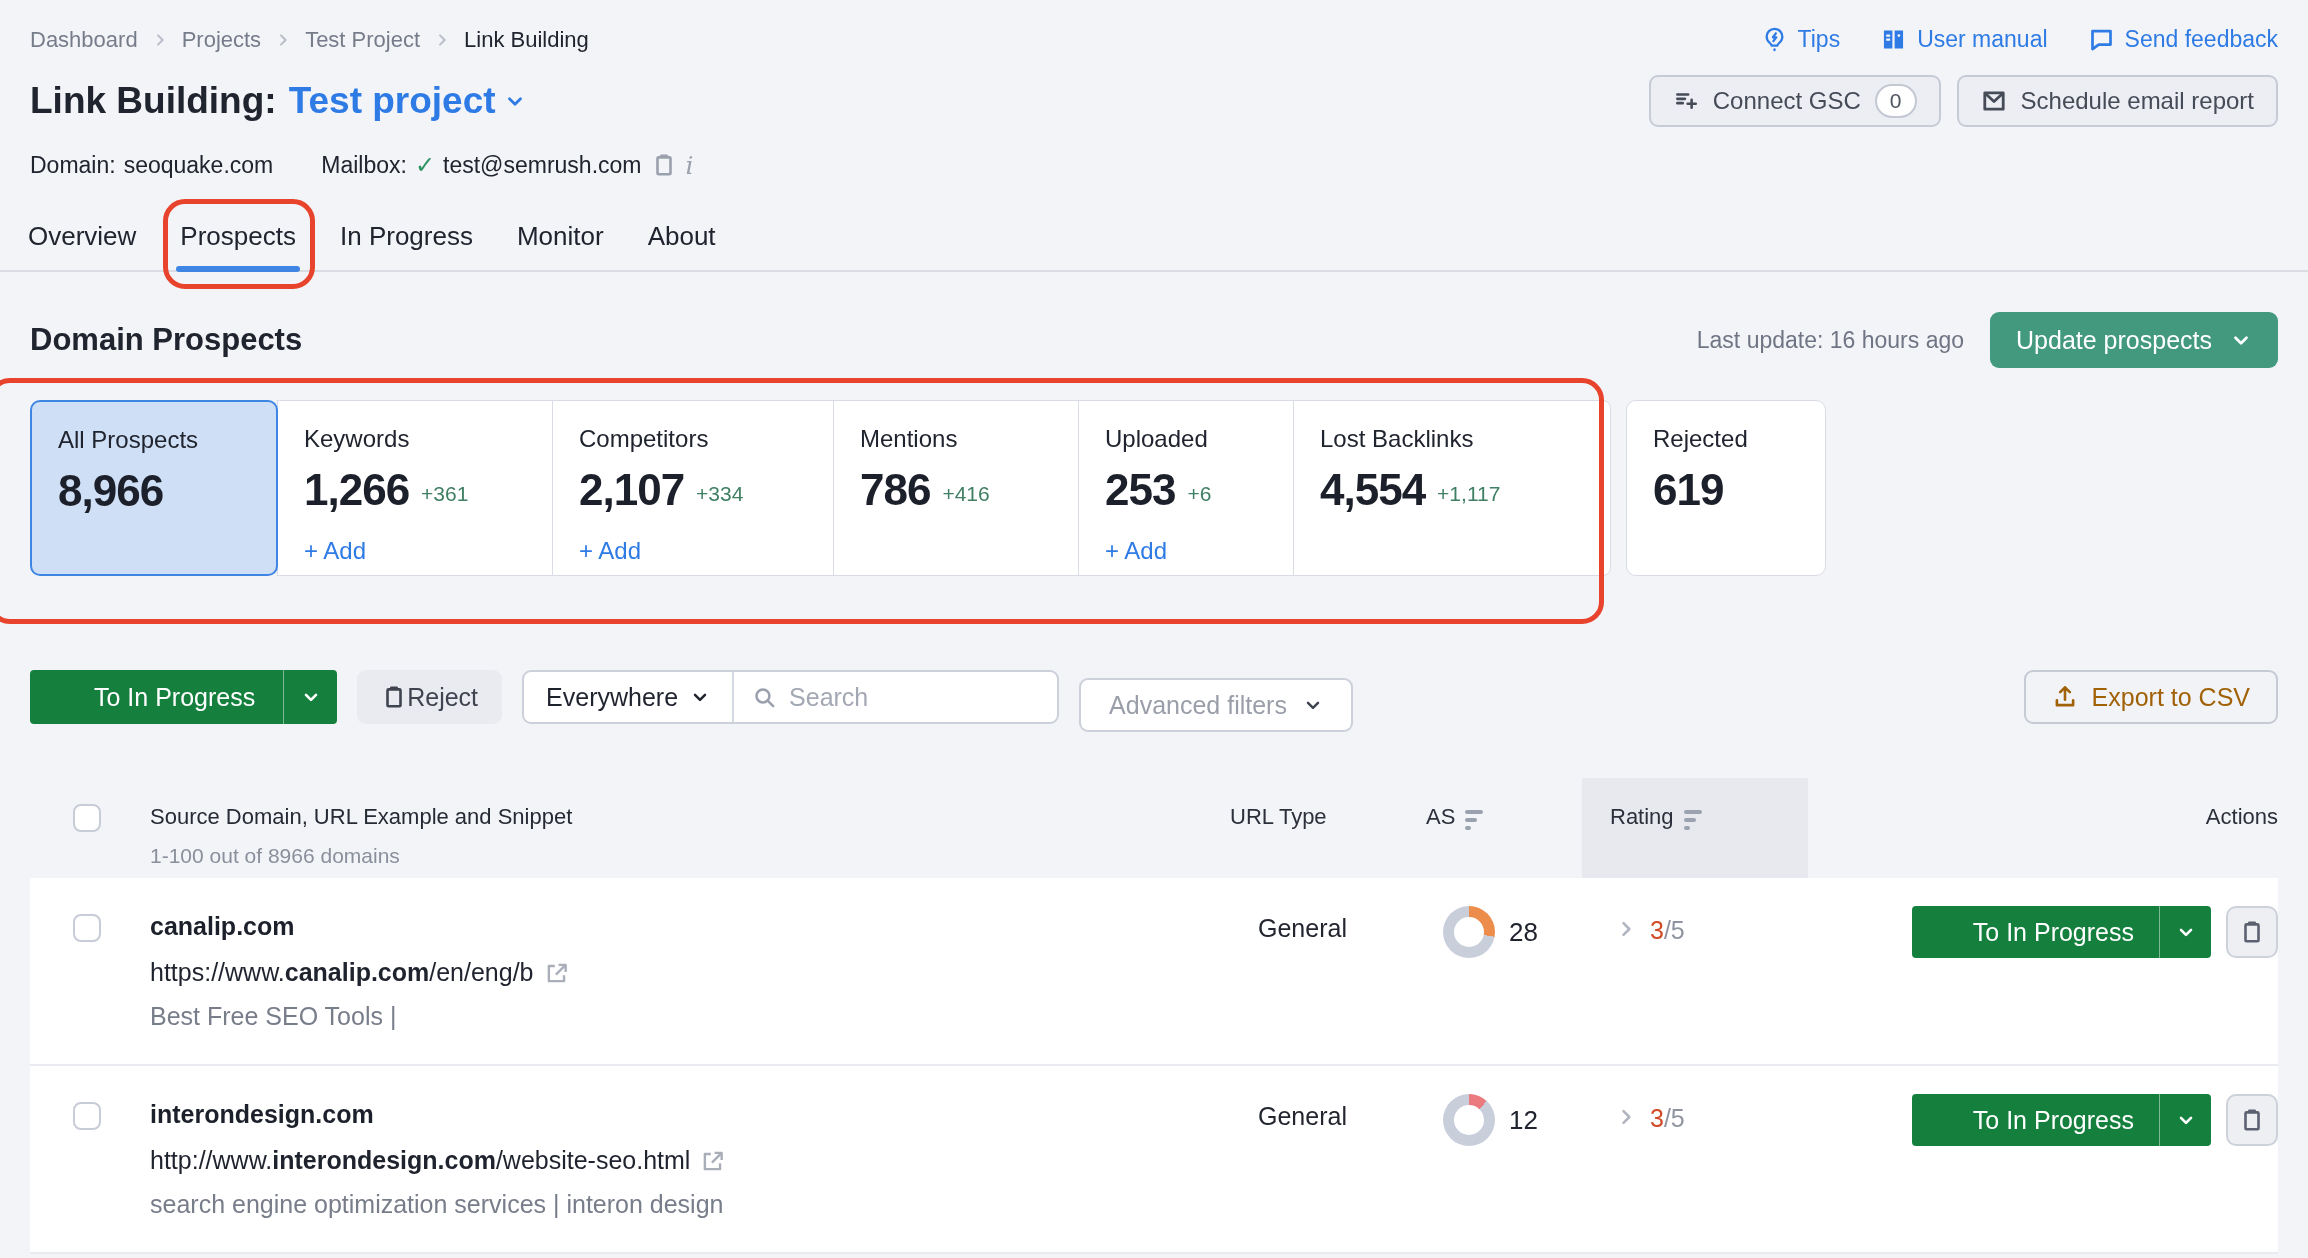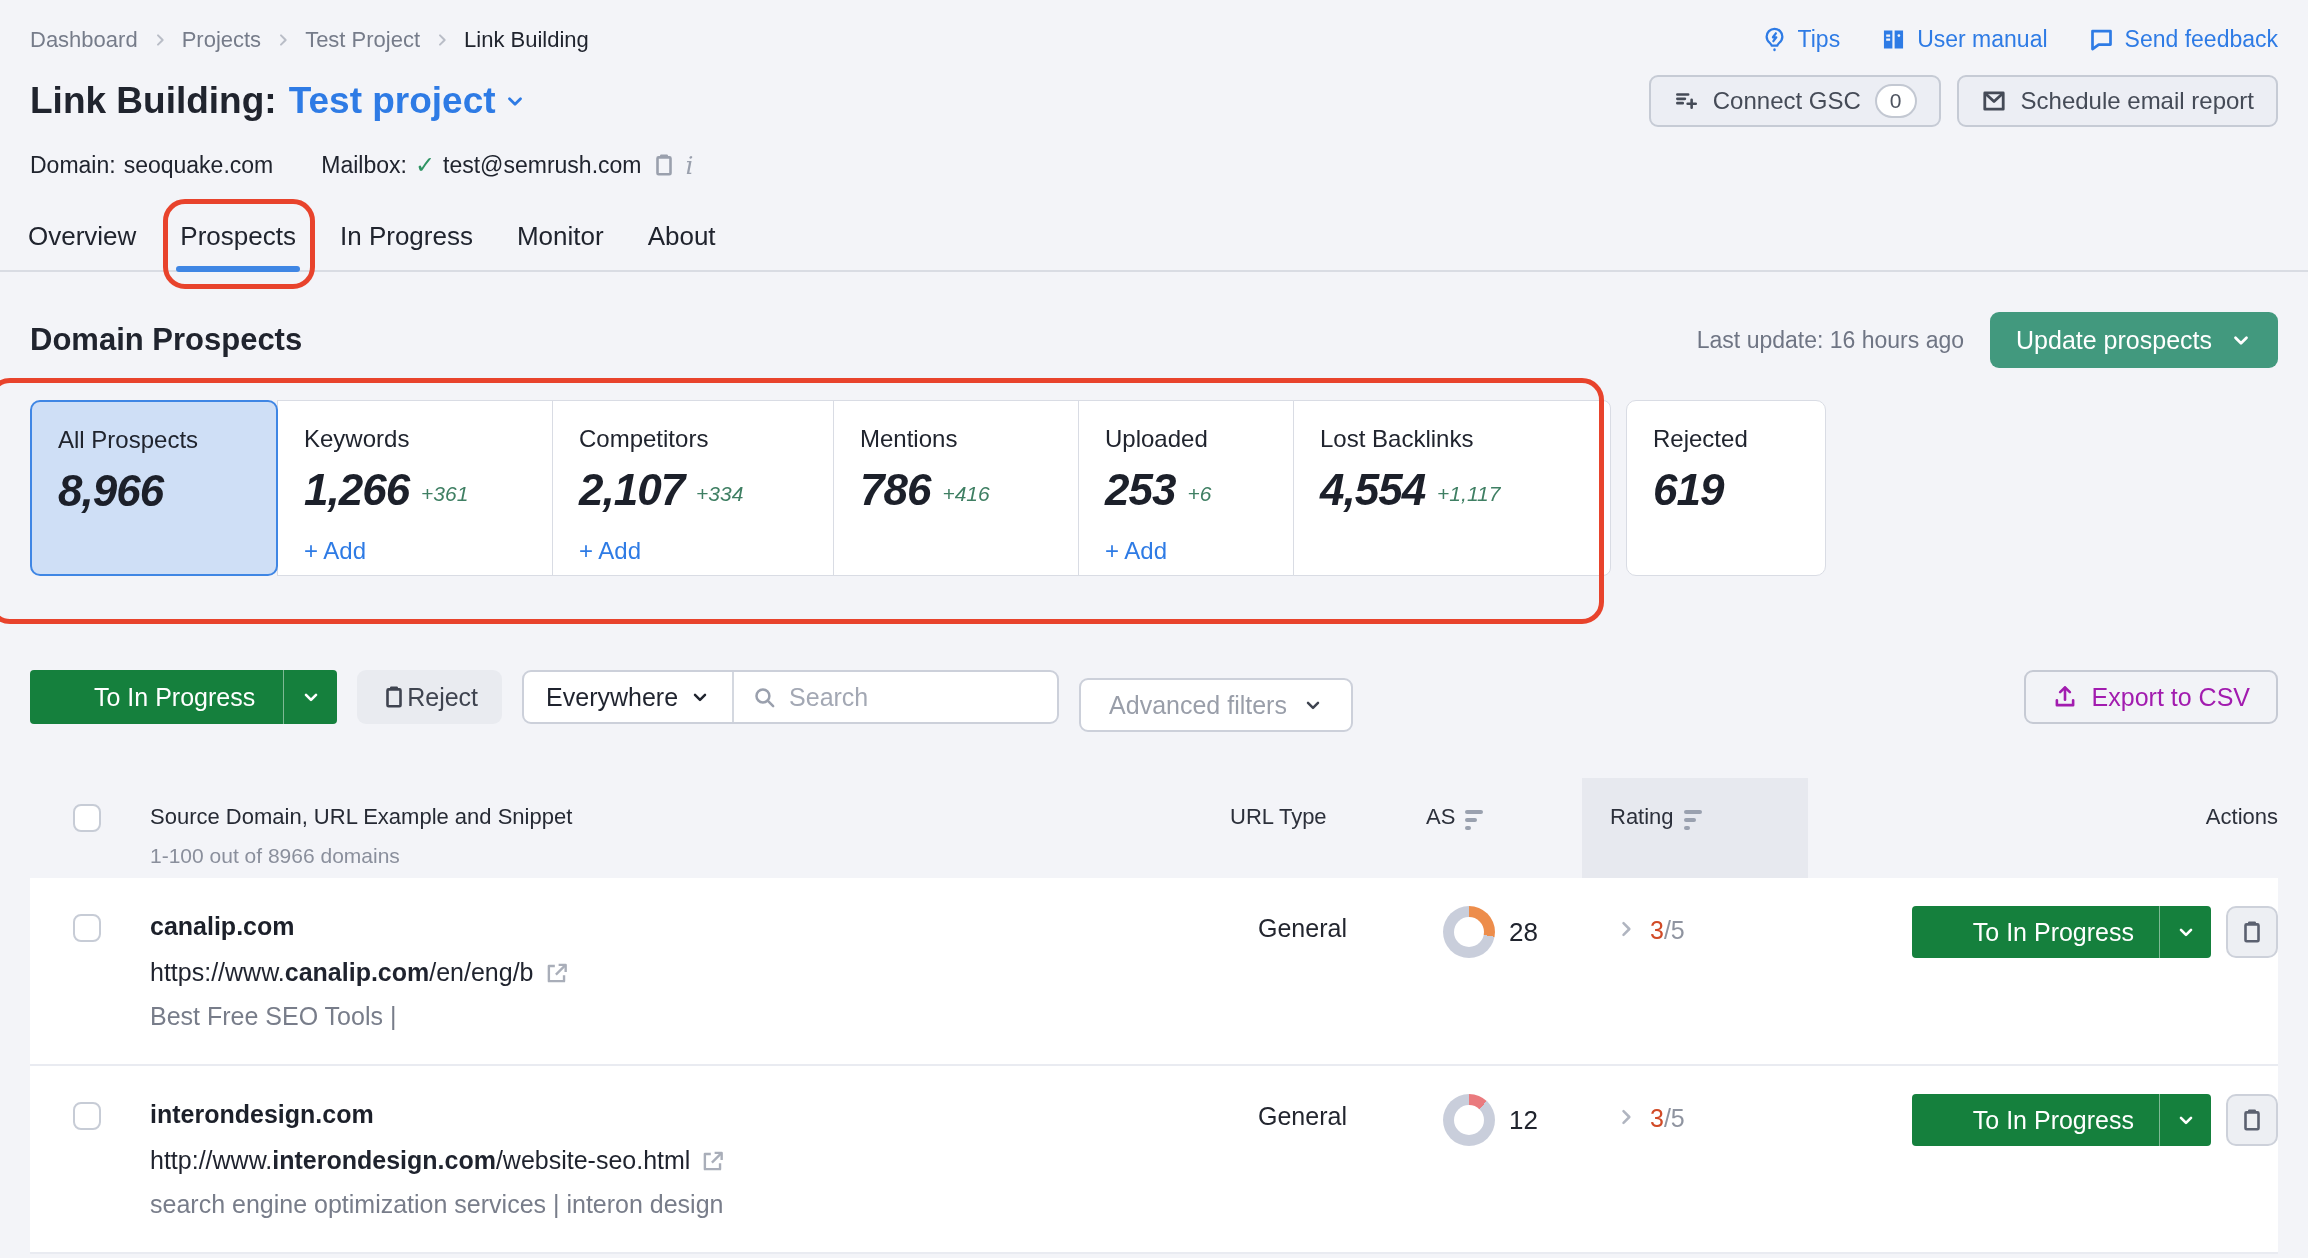--- a/index.html
+++ b/index.html
@@ -68,41 +68,41 @@
   .card {
     background:#fff; border:1px solid #d9dce4; margin-left:-1px;
     padding:24px 26px; height:176px; cursor:pointer; position:relative;
   }
   .card.w1{width:248px;} .card.w2{width:276px;} .card.w3{width:282px;}
   .card.w4{width:246px;} .card.w5{width:216px;} .card.w6{width:318px; border-radius:0 8px 8px 0;}
   .card.selected {
     background:#cfdff6; border:2px solid #3f86e4; border-radius:10px; z-index:1; margin-left:0;
   }
   .card-label { font-size:24px; color:#20242e; }
-  .card-num-row { display:flex; align-items:center; gap:12px; margin-top:12px;font-style:italic; }
+  .card-num-row { display:flex; align-items:center; gap:12px; margin-top:12px; }
   .card-num { font-size:44px; font-weight:700; letter-spacing:-1px; color:#1c202a; }
   .card-delta { font-size:21px; color:#3f7f63; margin-top:8px; }
   .card-add { font-size:24px; color:#2e7be5; margin-top:22px; display:inline-block; cursor:pointer; }
   .card.rejected { margin-left:15px; border-radius:10px; width:200px; }
 
   
   .toolbar { display:flex; justify-content:space-between; align-items:center; margin-top:86px; }
   .toolbar-left { display:flex; align-items:center; gap:20px; }
   .split-btn { display:flex; height:54px; border-radius:4px; overflow:hidden; background:#15803d; cursor:pointer;padding-left:36px; }
   .split-main { display:flex; align-items:center; padding:0 28px; color:#fff; font-size:25px; }
   .split-caret { display:flex; align-items:center; justify-content:center; width:54px; border-left:1px solid rgba(255,255,255,.45); color:#fff; }
   .reject-btn { display:flex; align-items:center; height:54px; padding:0 24px; background:#e9ebf0; border:none; border-radius:9px; font-size:25px; color:#3f4450; cursor:pointer; }
   .scope-search { display:flex; align-items:center; height:54px; background:#fff; border:2px solid #ccd0da; border-radius:9px; }
   .scope { display:flex; align-items:center; gap:12px; padding:0 22px; height:100%; border-right:2px solid #d4d8e0; font-size:25px; color:#1f232e; cursor:pointer; }
   .search-box { display:flex; align-items:center; gap:12px; padding:0 18px; }
   .search-box input { border:none; outline:none; font-size:25px; width:250px; color:#20242e; font-family:inherit; background:transparent; }
   .search-box input::placeholder { color:#a3a8b4; }
   .adv-btn { display:flex; align-items:center; gap:16px; height:54px; padding:0 28px; background:#fff; border:2px solid #ccd0da; border-radius:9px; font-size:25px; color:#999ea9; cursor:pointer;margin-top:16px; }
   .adv-btn .chev { color:#3f4450; }
-  .export-btn { display:flex; align-items:center; gap:14px; height:54px; padding:0 26px; background:#f2f3f7; border:2px solid #c6cad4; border-radius:9px; font-size:25px; color:#a21caf; cursor:pointer; }
+  .export-btn { display:flex; align-items:center; gap:14px; height:54px; padding:0 26px; background:#f2f3f7; border:2px solid #c6cad4; border-radius:9px; font-size:25px; color:#a16207; cursor:pointer; }
 
   
   .table { margin:46px 30px 0; }
   .tgrid { display:grid; grid-template-columns:94px minmax(0,1fr) 196px 156px 226px 470px; }
   .thead { height:100px; }
   .th { font-size:22px; color:#2c303b; padding-top:26px; display:flex; gap:10px; align-items:flex-start; }
   .th-cb { padding:26px 0 0 43px; }
   .th-main { padding-left:26px; flex-direction:column; gap:0; }
   .th-main .main-label { font-size:22px; color:#262a34; }
   .th-main .main-sub { font-size:21px; color:#8a8f9c; margin-top:14px; }

